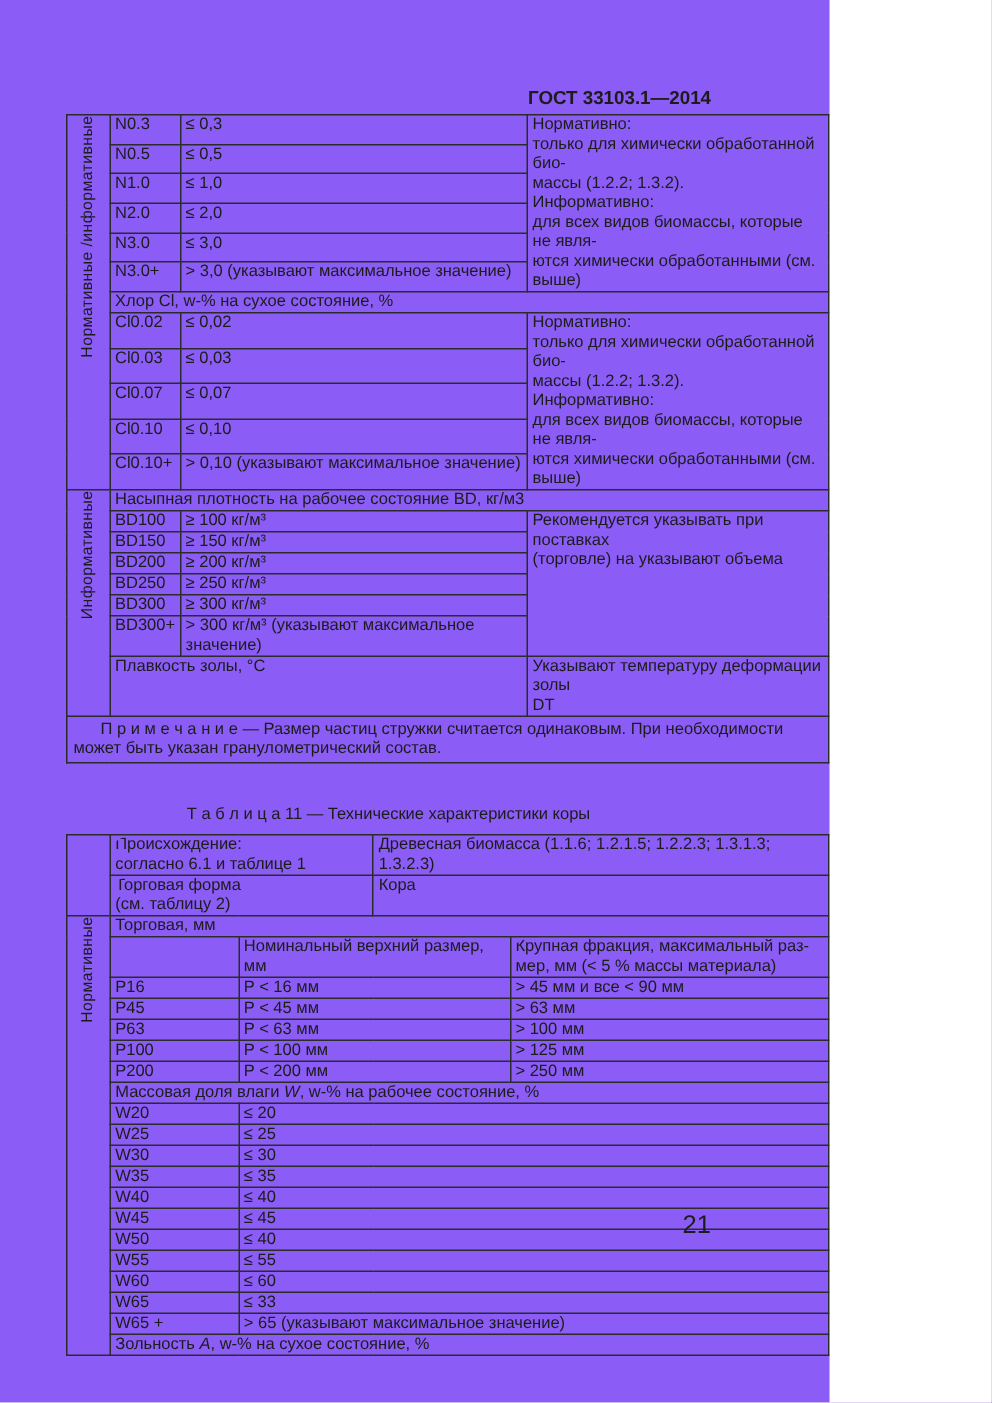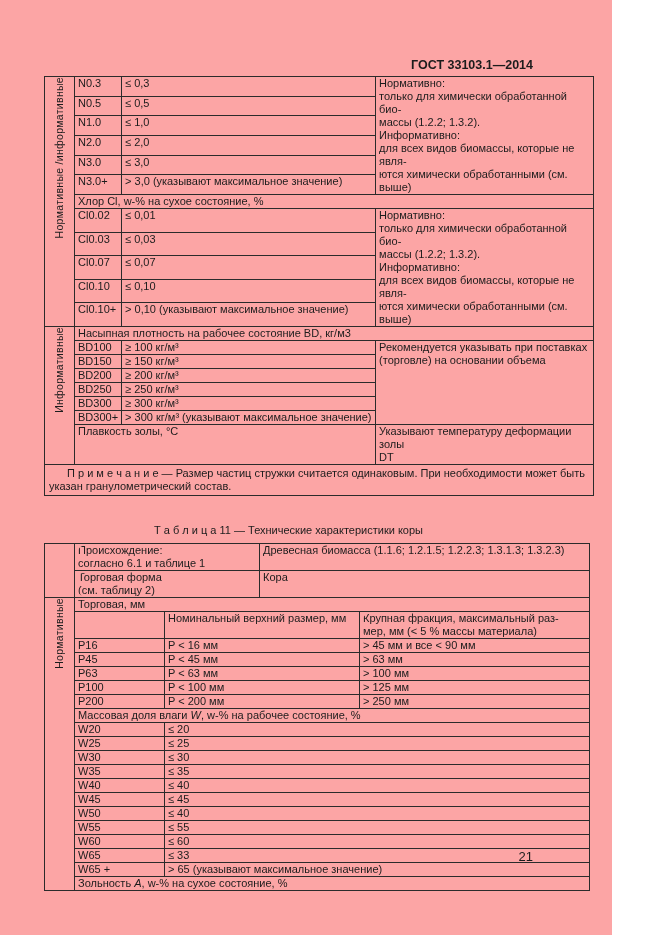--- a/index.html
+++ b/index.html
@@ -1,19 +1,19 @@
 <!DOCTYPE html>
 <html><head>
 <meta charset="utf-8">
 <style>
   html,body{margin:0;padding:0;background:#ffffff;}
   .page{
     position:relative;
-    width:612px;height:935px;
-    background:#fca5a5;
+    width:553px;height:935px;
+    background:#8b5cf6;
     font-family:"Liberation Sans","DejaVu Sans",sans-serif;
     color:#1c1c1c;
     overflow:hidden;
   }
   .doc-header{
     margin:58px 79px 0 44px;
     text-align:right;
     font-size:12.5px;
     font-weight:bold;
     line-height:14px;
@@ -59,23 +59,23 @@
   .note{
     margin:0;
     padding:2px 4px;
     text-indent:18px;
     line-height:13px;
   }
   .sym{font-style:italic;}
   .caption-gap{margin-top:28px;text-align:center;}
   .page-number{
     position:absolute;
-    top:850px;
+    top:810px;
     right:79px;
-    font-size:13px;
+    font-size:17px;
     line-height:13px;
   }
   .t10-gap{margin-top:4px;}
   .t11-gap{margin-top:6px;}
 </style>
 </head>
 <body>
 
 <div class="page">
 
@@ -121,21 +121,21 @@
           <td>N3.0+</td>
           <td>&gt; 3,0 (указывают максимальное значение)</td>
         </tr>
 
       <tr>
         <td class="sect" colspan="3">Хлор Cl, w-% на сухое состояние, %</td>
       </tr>
 
       <tr>
         <td>Cl0.02</td>
-        <td>≤ 0,01</td>
+        <td>≤ 0,02</td>
         <td class="comment" rowspan="5">Нормативно:
 только для химически обработанной био-
 массы (1.2.2; 1.3.2).
 Информативно:
 для всех видов биомассы, которые не явля-
 ются химически обработанными (см. выше)</td>
       </tr>
       <tr>
           <td>Cl0.03</td>
           <td>≤ 0,03</td>
@@ -154,21 +154,21 @@
         </tr>
 
       <tr>
         <td class="vcell" rowspan="8"><span class="vlabel">Информативные</span></td>
         <td class="sect" colspan="3">Насыпная плотность на рабочее состояние BD, кг/м3</td>
       </tr>
       <tr>
         <td>BD100</td>
         <td>≥ 100 кг/м³</td>
         <td class="comment" rowspan="6">Рекомендуется указывать при поставках
-(торговле) на основании объема</td>
+(торговле) на указывают объема</td>
       </tr>
       <tr>
           <td>BD150</td>
           <td>≥ 150 кг/м³</td>
         </tr>
       <tr>
           <td>BD200</td>
           <td>≥ 200 кг/м³</td>
         </tr>
       <tr>

